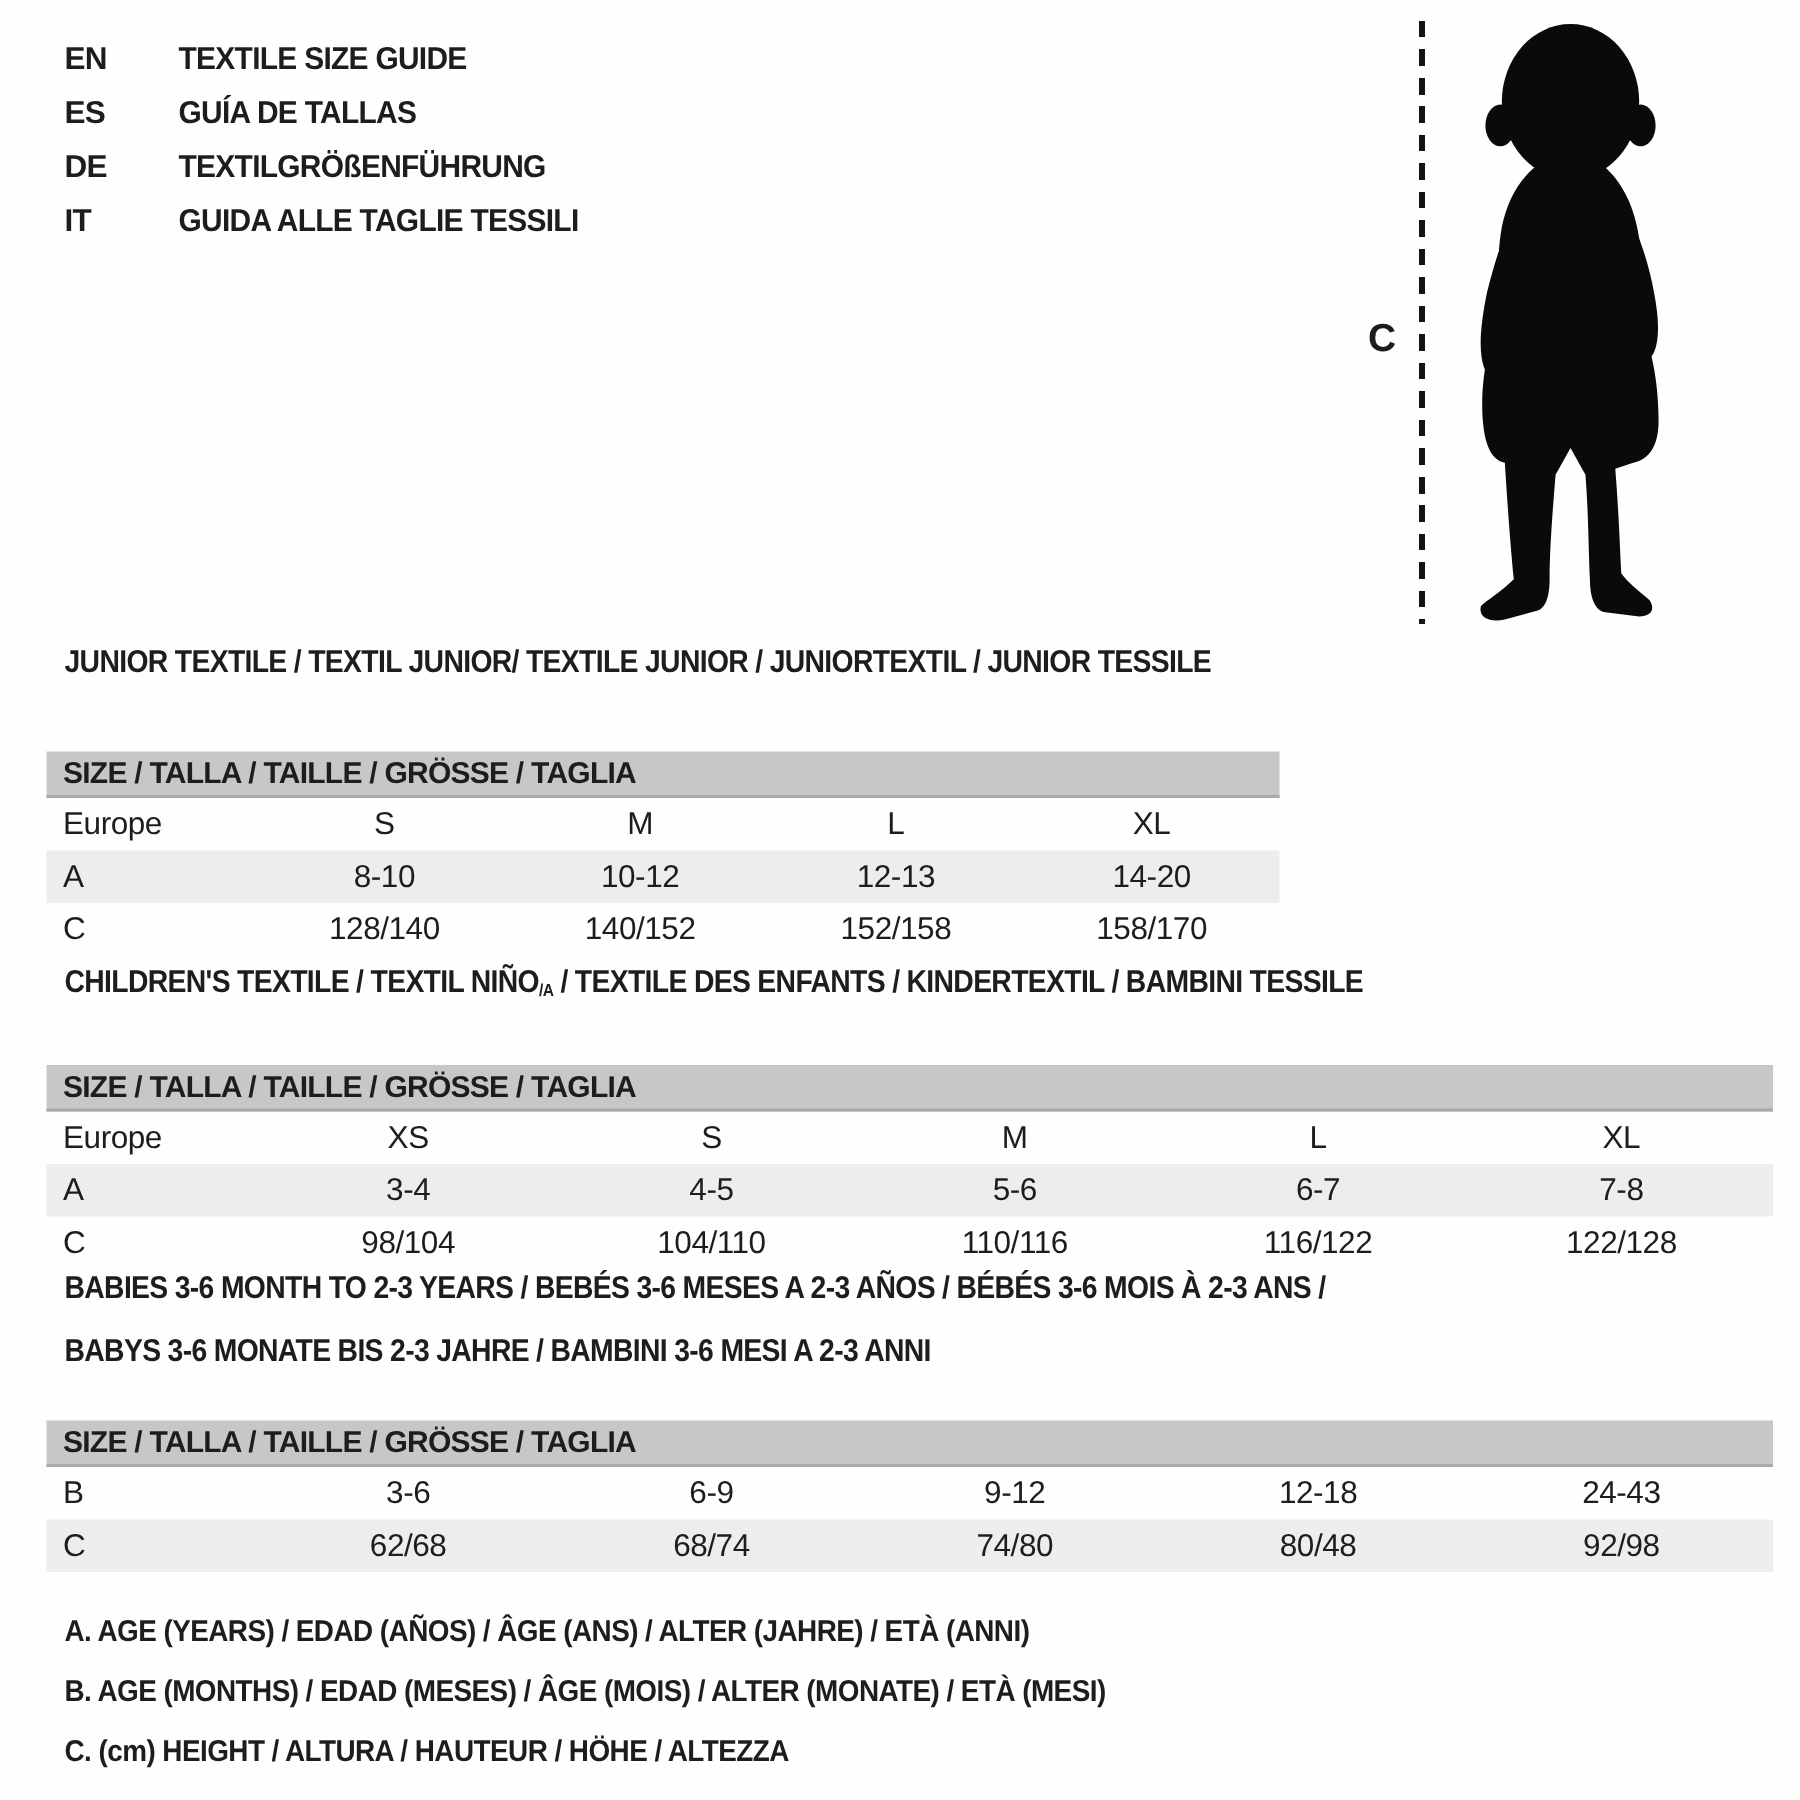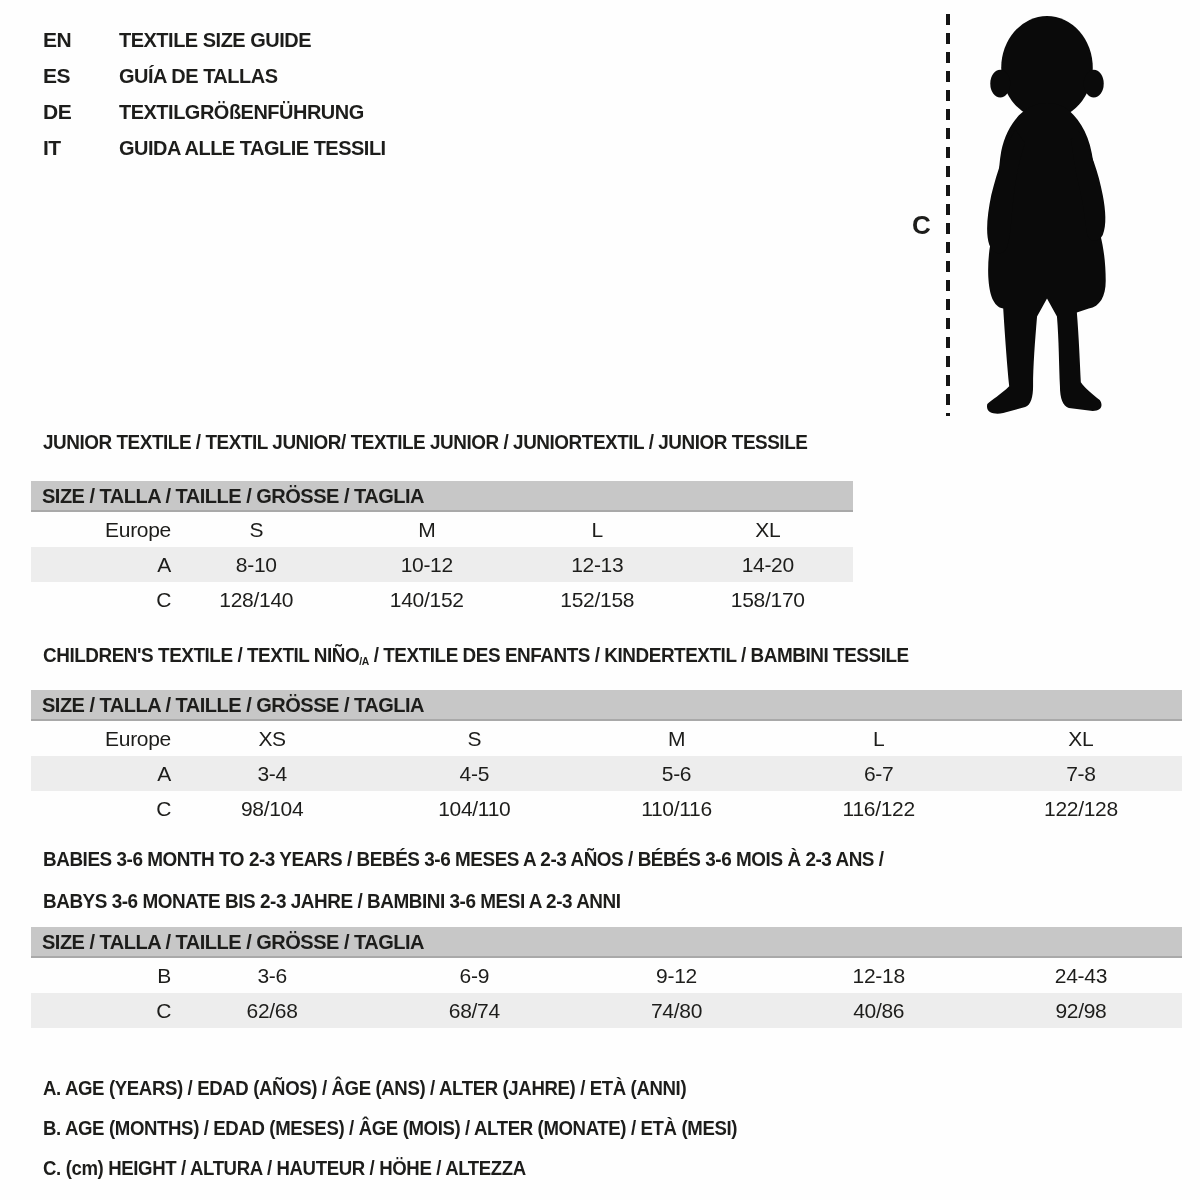--- a/index.html
+++ b/index.html
@@ -20,28 +20,28 @@
   }
   .measure-label{position:absolute;left:912px;top:210px;font-size:26px;font-weight:700;}
   .silhouette{position:absolute;left:962px;top:12px;width:172px;height:408px;}
   
   .section-title{
     position:absolute;left:43px;font-size:21px;font-weight:700;letter-spacing:-0.5px;
     transform:scaleX(0.9);transform-origin:left center;white-space:nowrap;
   }
   .title-sub{font-size:0.55em;vertical-align:-0.25em;}
   
-  .size-table{position:absolute;left:31px;}
+  .size-table{position:absolute;left:31px;margin-top:20px;}
   .size-band{
     height:31px;line-height:31px;background:#c7c7c7;border-bottom:2px solid #a9a9a9;
     font-size:20px;font-weight:700;letter-spacing:-0.5px;padding-left:11px;box-sizing:border-box;
   }
   .t-row{display:flex;height:35px;line-height:35px;font-size:21px;letter-spacing:-0.3px;}
   .t-row.shaded{background:#ededed;}
-  .row-label{width:140px;padding-left:11px;box-sizing:border-box;text-align:right;}
+  .row-label{width:140px;padding-left:11px;box-sizing:border-box;text-align:left;}
   .t-cell{flex:1;text-align:center;}
   
   .footnotes{position:absolute;left:43px;top:1068px;}
   .footnote{height:40px;line-height:40px;font-size:20px;font-weight:700;letter-spacing:-0.4px;
     transform:scaleX(0.93);transform-origin:left center;white-space:nowrap;}
 </style>
 </head>
 <body>
 
 <div class="page">
@@ -143,21 +143,21 @@
       <span class="t-cell">6-9</span>
       <span class="t-cell">9-12</span>
       <span class="t-cell">12-18</span>
       <span class="t-cell">24-43</span>
     </div>
     <div class="t-row shaded">
       <span class="row-label">C</span>
       <span class="t-cell">62/68</span>
       <span class="t-cell">68/74</span>
       <span class="t-cell">74/80</span>
-      <span class="t-cell">40/86</span>
+      <span class="t-cell">80/48</span>
       <span class="t-cell">92/98</span>
     </div>
   </div>
 
   <div class="footnotes">
     <div class="footnote">A. AGE (YEARS) / EDAD (AÑOS) / ÂGE (ANS) / ALTER (JAHRE) / ETÀ (ANNI)</div>
     <div class="footnote">B. AGE (MONTHS) / EDAD (MESES) / ÂGE (MOIS) / ALTER (MONATE) / ETÀ (MESI)</div>
     <div class="footnote">C. (cm) HEIGHT / ALTURA / HAUTEUR / HÖHE / ALTEZZA</div>
   </div>
 

